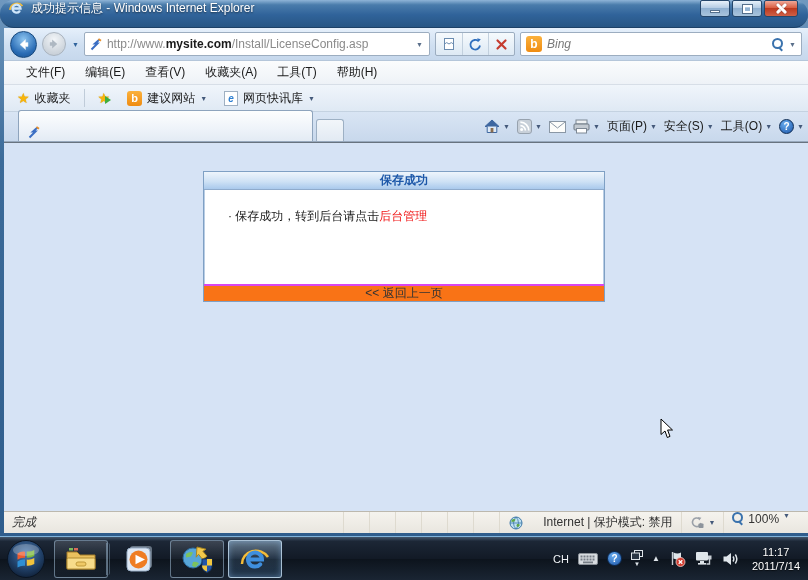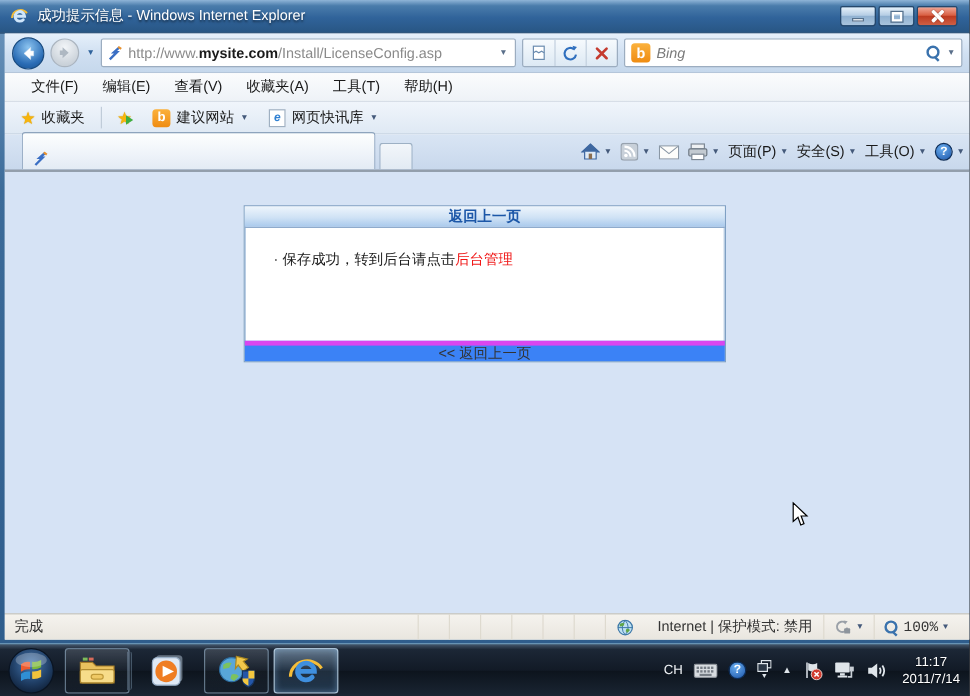--- a/index.html
+++ b/index.html
@@ -2,23 +2,23 @@
 <html><head>
 <meta charset="utf-8">
 <style>
   * { margin:0; padding:0; box-sizing:border-box; }
   body { font-family:"Liberation Sans","DejaVu Sans",sans-serif; background:#000; }
   .screen { position:relative; width:808px; height:580px; overflow:hidden; background:#000; }
 
   
   .win { position:absolute; left:0; top:0; width:808px; height:536px;
          background:linear-gradient(#6f98bf,#3c6b99 30%,#2f5d8c); }
-  .titlebar { height:28px; display:flex; align-items:center; padding:0 6px;
+  .titlebar { height:28px; display:flex; align-items:flex-start; padding:0 6px;
               background:linear-gradient(#8fb4d7 0%,#4a7cab 18%,#30639a 55%,#285684 100%);
-              border-bottom:1px solid #1d4167; }
+              border-bottom:1px solid #1d4167;border-radius:14px; }
   .title-icon { width:17px; height:17px; margin:0 6px 0 2px; flex:none; }
   .title-text { color:#fff; font-size:12px; text-shadow:0 1px 2px rgba(0,0,0,.55); white-space:nowrap; overflow:hidden; flex:1; }
   .winbtns { display:flex; gap:2px; margin-right:4px; }
   .wbtn { width:30px; height:17px; border:1px solid #25476b; border-radius:2px 2px 3px 3px;
           background:linear-gradient(#e7f1fa,#b5cde4 45%,#90b1d1 50%,#a9c4dd);
           display:flex; align-items:center; justify-content:center; position:relative; }
   .wbtn.close { width:34px; background:linear-gradient(#f0a898,#d95f43 45%,#bd3a20 50%,#cf6046); }
   .glyph-min { width:10px; height:3px; background:#fff; border:1px solid #55708c; margin-top:6px; }
   .glyph-max { width:9px; height:8px; border:2px solid #fff; outline:1px solid #55708c; background:transparent; }
   .glyph-x { position:relative; width:11px; height:11px; }
@@ -84,35 +84,35 @@
 
   
   .content { flex:1; position:relative; background:#d6e3f5; border-top:1px solid #68737f; overflow:hidden; }
   .dialog { position:absolute; left:199px; top:28px; width:402px; height:131px;
             background:#fff; border:1px solid #7fa0c4; box-shadow:0 0 0 1px #b9cde4 inset; display:flex; flex-direction:column; }
   .dlg-head { height:18px; flex:none; background:linear-gradient(#eef5fc,#cfe2f5 55%,#a9c9ec);
               border-bottom:1px solid #8fabcc; display:flex; align-items:center; justify-content:center; }
   .dlg-title { font-size:12px; font-weight:bold; color:#1c57a8; }
   .dlg-body { flex:1; padding:18px 10px 0 24px; font-size:12px; color:#1a1a1a; }
   .dlg-link { color:#f01515; text-decoration:none; }
-  .dlg-foot { height:17px; flex:none; background:#3b82f6; border-top:4px solid #d946ef;
+  .dlg-foot { height:17px; flex:none; background:#f97316; border-top:2px solid #d946ef;
               display:flex; align-items:center; justify-content:center; font-size:12px; color:#333; }
   .dlg-foot a { color:#333; text-decoration:none; }
 
   .cursor { position:absolute; left:656px; top:275px; width:14px; height:21px; }
 
   
   .statusbar { height:22px; flex:none; display:flex; align-items:center; font-size:12px; color:#333;
                background:linear-gradient(#f5f3ee,#e9e6df); border-top:1px solid #bcb8ae; }
-  .st-left { padding:0 8px; flex:none; }
+  .st-left { padding:0 8px; flex:none;font-style:italic; }
   .st-cells { flex:1; display:flex; justify-content:flex-end; height:100%; }
   .st-cell { width:26px; height:100%; border-left:1px solid #dedacf; }
   .st-zone { display:flex; align-items:center; gap:20px; padding:0 9px; border-left:1px solid #dedacf; height:100%; }
   .st-priv { display:flex; align-items:center; gap:4px; padding:0 8px; border-left:1px solid #dedacf; height:100%; }
-  .st-zoom { display:flex; align-items:center; gap:4px; padding:0 8px; border-left:1px solid #dedacf; height:100%;font-family:Liberation Mono, monospace; }
+  .st-zoom { display:flex; gap:4px; padding:0 8px; border-left:1px solid #dedacf; height:100%; }
   .grip { width:10px; height:100%; }
 
   
   .taskbar { position:absolute; left:0; top:536px; width:808px; height:44px;
              background:linear-gradient(#44566b 0%,#1c2736 10%,#121a26 50%,#0d141d 52%,#1a2533 100%);
              border-top:1px solid #7fb2d9; display:flex; align-items:center; }
   .orb { width:40px; height:40px; margin:0 8px 0 6px; flex:none; }
   .task-apps { display:flex; gap:4px; align-items:center; }
   .task-btn { width:54px; height:38px; display:flex; align-items:center; justify-content:center; border-radius:3px; position:relative; }
   .task-btn.framed { border:1px solid rgba(160,190,215,.55); background:linear-gradient(rgba(255,255,255,.14),rgba(255,255,255,.03) 50%,rgba(0,0,0,.12)); }
@@ -295,21 +295,21 @@
           <div class="cmd-item">
             <span class="q-badge">?</span>
             <span class="dd">▼</span>
           </div>
         </div>
       </div>
 
       <div class="content">
         <div class="dialog">
           <div class="dlg-head">
-            <span class="dlg-title">返回上一页</span>
+            <span class="dlg-title">保存成功</span>
           </div>
           <div class="dlg-body">
             <span>·</span>
             <span>保存成功，转到后台请点击</span><a href="#" class="dlg-link">后台管理</a>
           </div>
           <div class="dlg-foot">
             <a href="#">&lt;&lt; 返回上一页</a>
           </div>
         </div>
         <svg class="cursor" viewBox="0 0 14 21">

